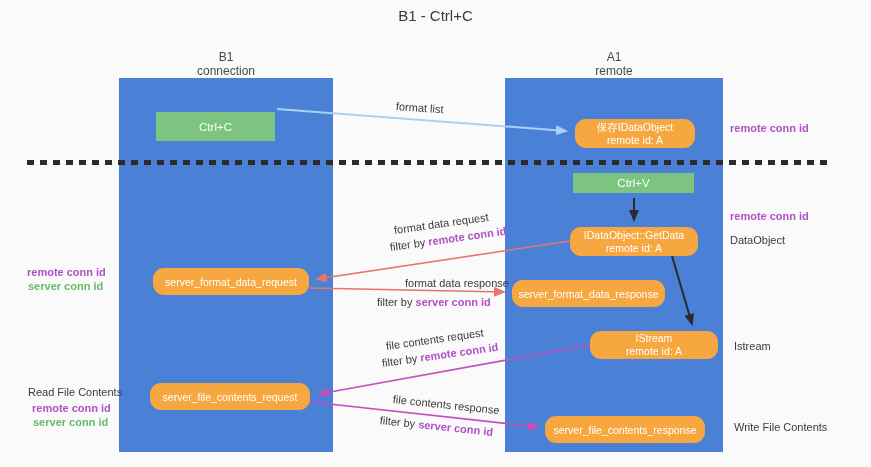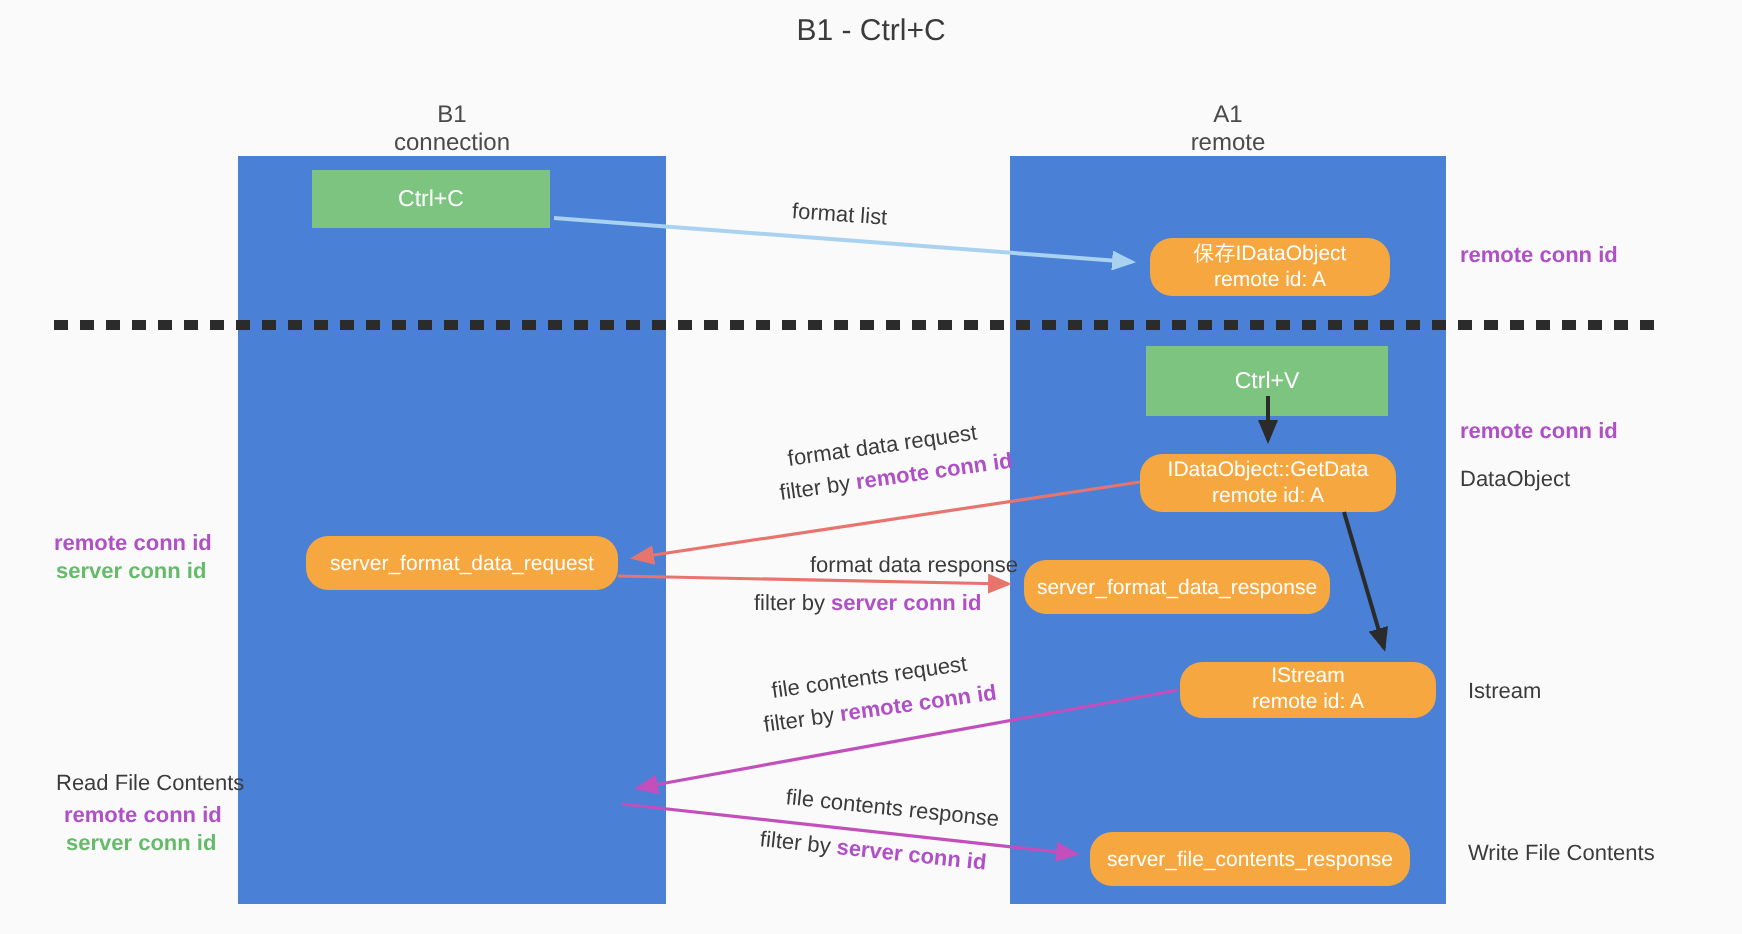--- a/index.html
+++ b/index.html
@@ -47,30 +47,30 @@
   <div class="abs lane-header" style="left:505px;width:218px;">
     <div>A1</div>
     <div>remote</div>
   </div>
 
   <div class="abs lane lane-left"></div>
   <div class="abs lane lane-right"></div>
 
   <div class="abs dashes"></div>
 
-  <div class="abs box green" style="left:156px;top:85px;width:119px;height:29px;">
+  <div class="abs box green" style="left:156px;top:112px;width:119px;height:29px;">
     <span>Ctrl+C</span>
   </div>
 
   <div class="abs box orange two-line" style="left:575px;top:119px;width:120px;height:29px;">
     <span>保存IDataObject</span>
     <span>remote id: A</span>
   </div>
 
-  <div class="abs box green" style="left:573px;top:173px;width:121px;height:35px;">
+  <div class="abs box green" style="left:573px;top:173px;width:121px;height:20px;">
     <span>Ctrl+V</span>
   </div>
 
   <div class="abs box orange two-line" style="left:570px;top:227px;width:128px;height:29px;">
     <span>IDataObject::GetData</span>
     <span>remote id: A</span>
   </div>
 
   <div class="abs box orange" style="left:153px;top:268px;width:156px;height:27px;">
     <span>server_format_data_request</span>
@@ -78,20 +78,23 @@
 
   <div class="abs box orange" style="left:512px;top:280px;width:153px;height:27px;">
     <span>server_format_data_response</span>
   </div>
 
   <div class="abs box orange two-line" style="left:590px;top:331px;width:128px;height:28px;">
     <span>IStream</span>
     <span>remote id: A</span>
   </div>
 
+  <div class="abs box orange" style="left:150px;top:383px;width:160px;height:27px;">
+    <span>server_file_contents_request</span>
+  </div>
 
   <div class="abs box orange" style="left:545px;top:416px;width:160px;height:27px;">
     <span>server_file_contents_response</span>
   </div>
 
   <div class="abs flabel rot-fl" style="left:396px;top:100px;">format list</div>
 
   <div class="abs flabel rot-up" style="left:394px;top:224px;">format data request</div>
   <div class="abs flabel rot-up" style="left:390px;top:241px;">
     <span>filter by </span><span class="purple">remote conn id</span>

